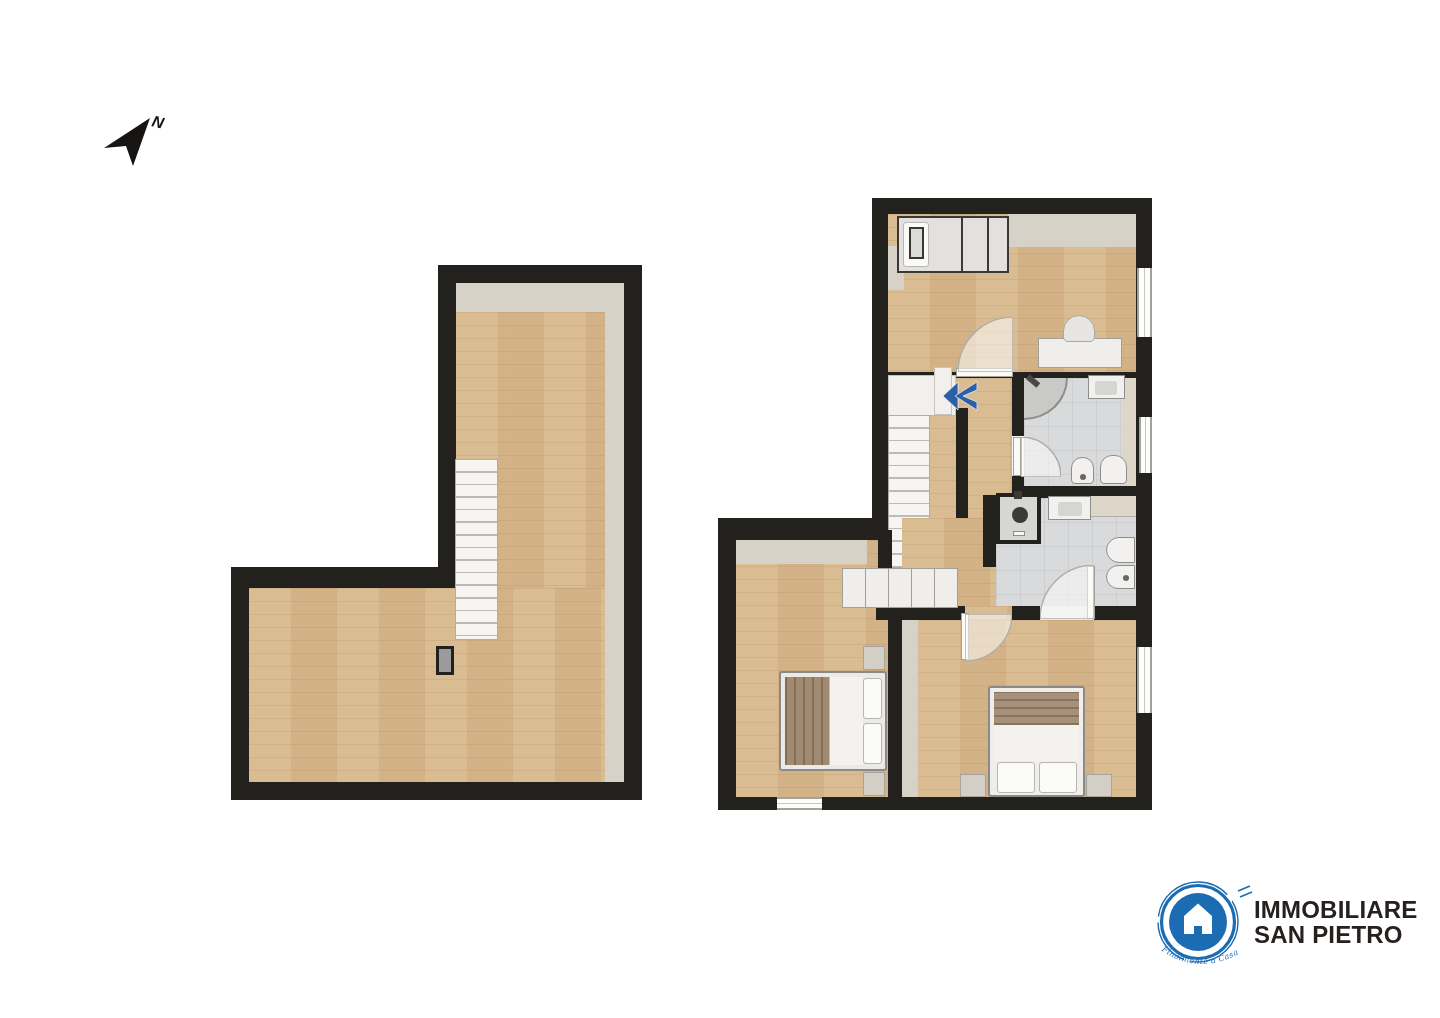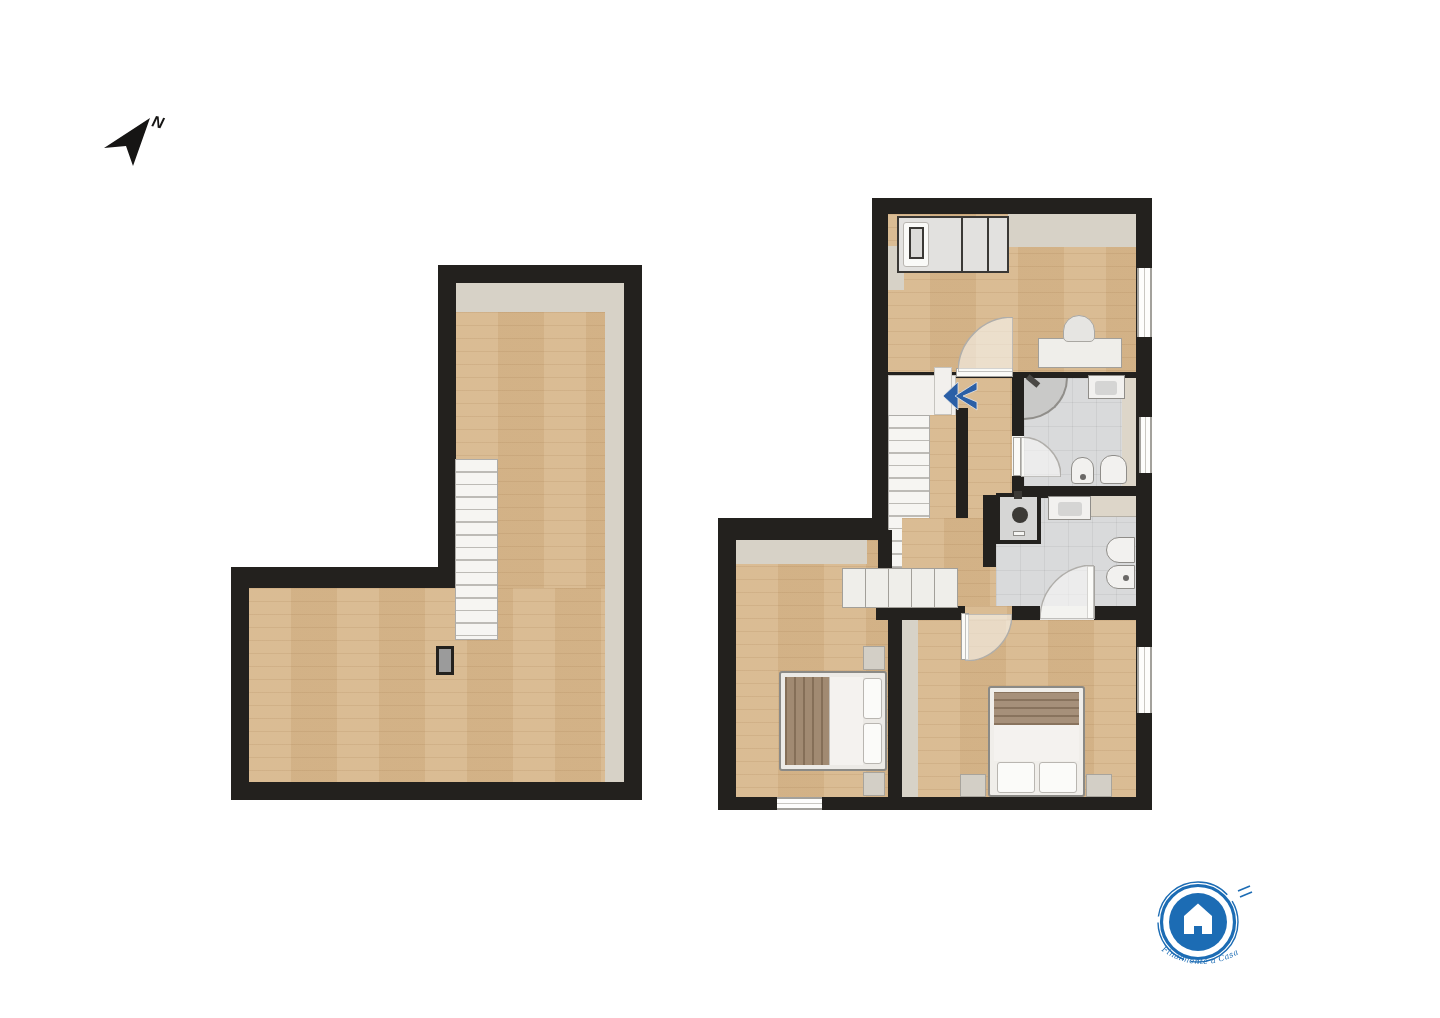--- a/index.html
+++ b/index.html
@@ -167,14 +167,18 @@
     <rect x="44" y="50" width="8" height="8" fill="#1c6cb4"></rect>
     <line x1="88" y1="15" x2="100" y2="10" stroke="#1c6cb4" stroke-width="1.6"></line>
     <line x1="90" y1="21" x2="102" y2="16" stroke="#1c6cb4" stroke-width="1.6"></line>
     <defs>
         <path id="tagp" d="M8,72 Q48,102 92,76"></path>
       </defs>
     <text font-size="8" font-style="italic" fill="#1c6cb4" letter-spacing="0.4" font-family="DejaVu Serif, serif">
       <textPath href="#tagp" startOffset="4">Finalmente a Casa</textPath>
     </text>
   </svg>
+  <div class="abs" style="left:1254px;top:897px">
+    <div class="logo-text">IMMOBILIARE</div>
+    <div class="logo-text">SAN PIETRO</div>
+  </div>
 
 </div>
 
 </body></html>

